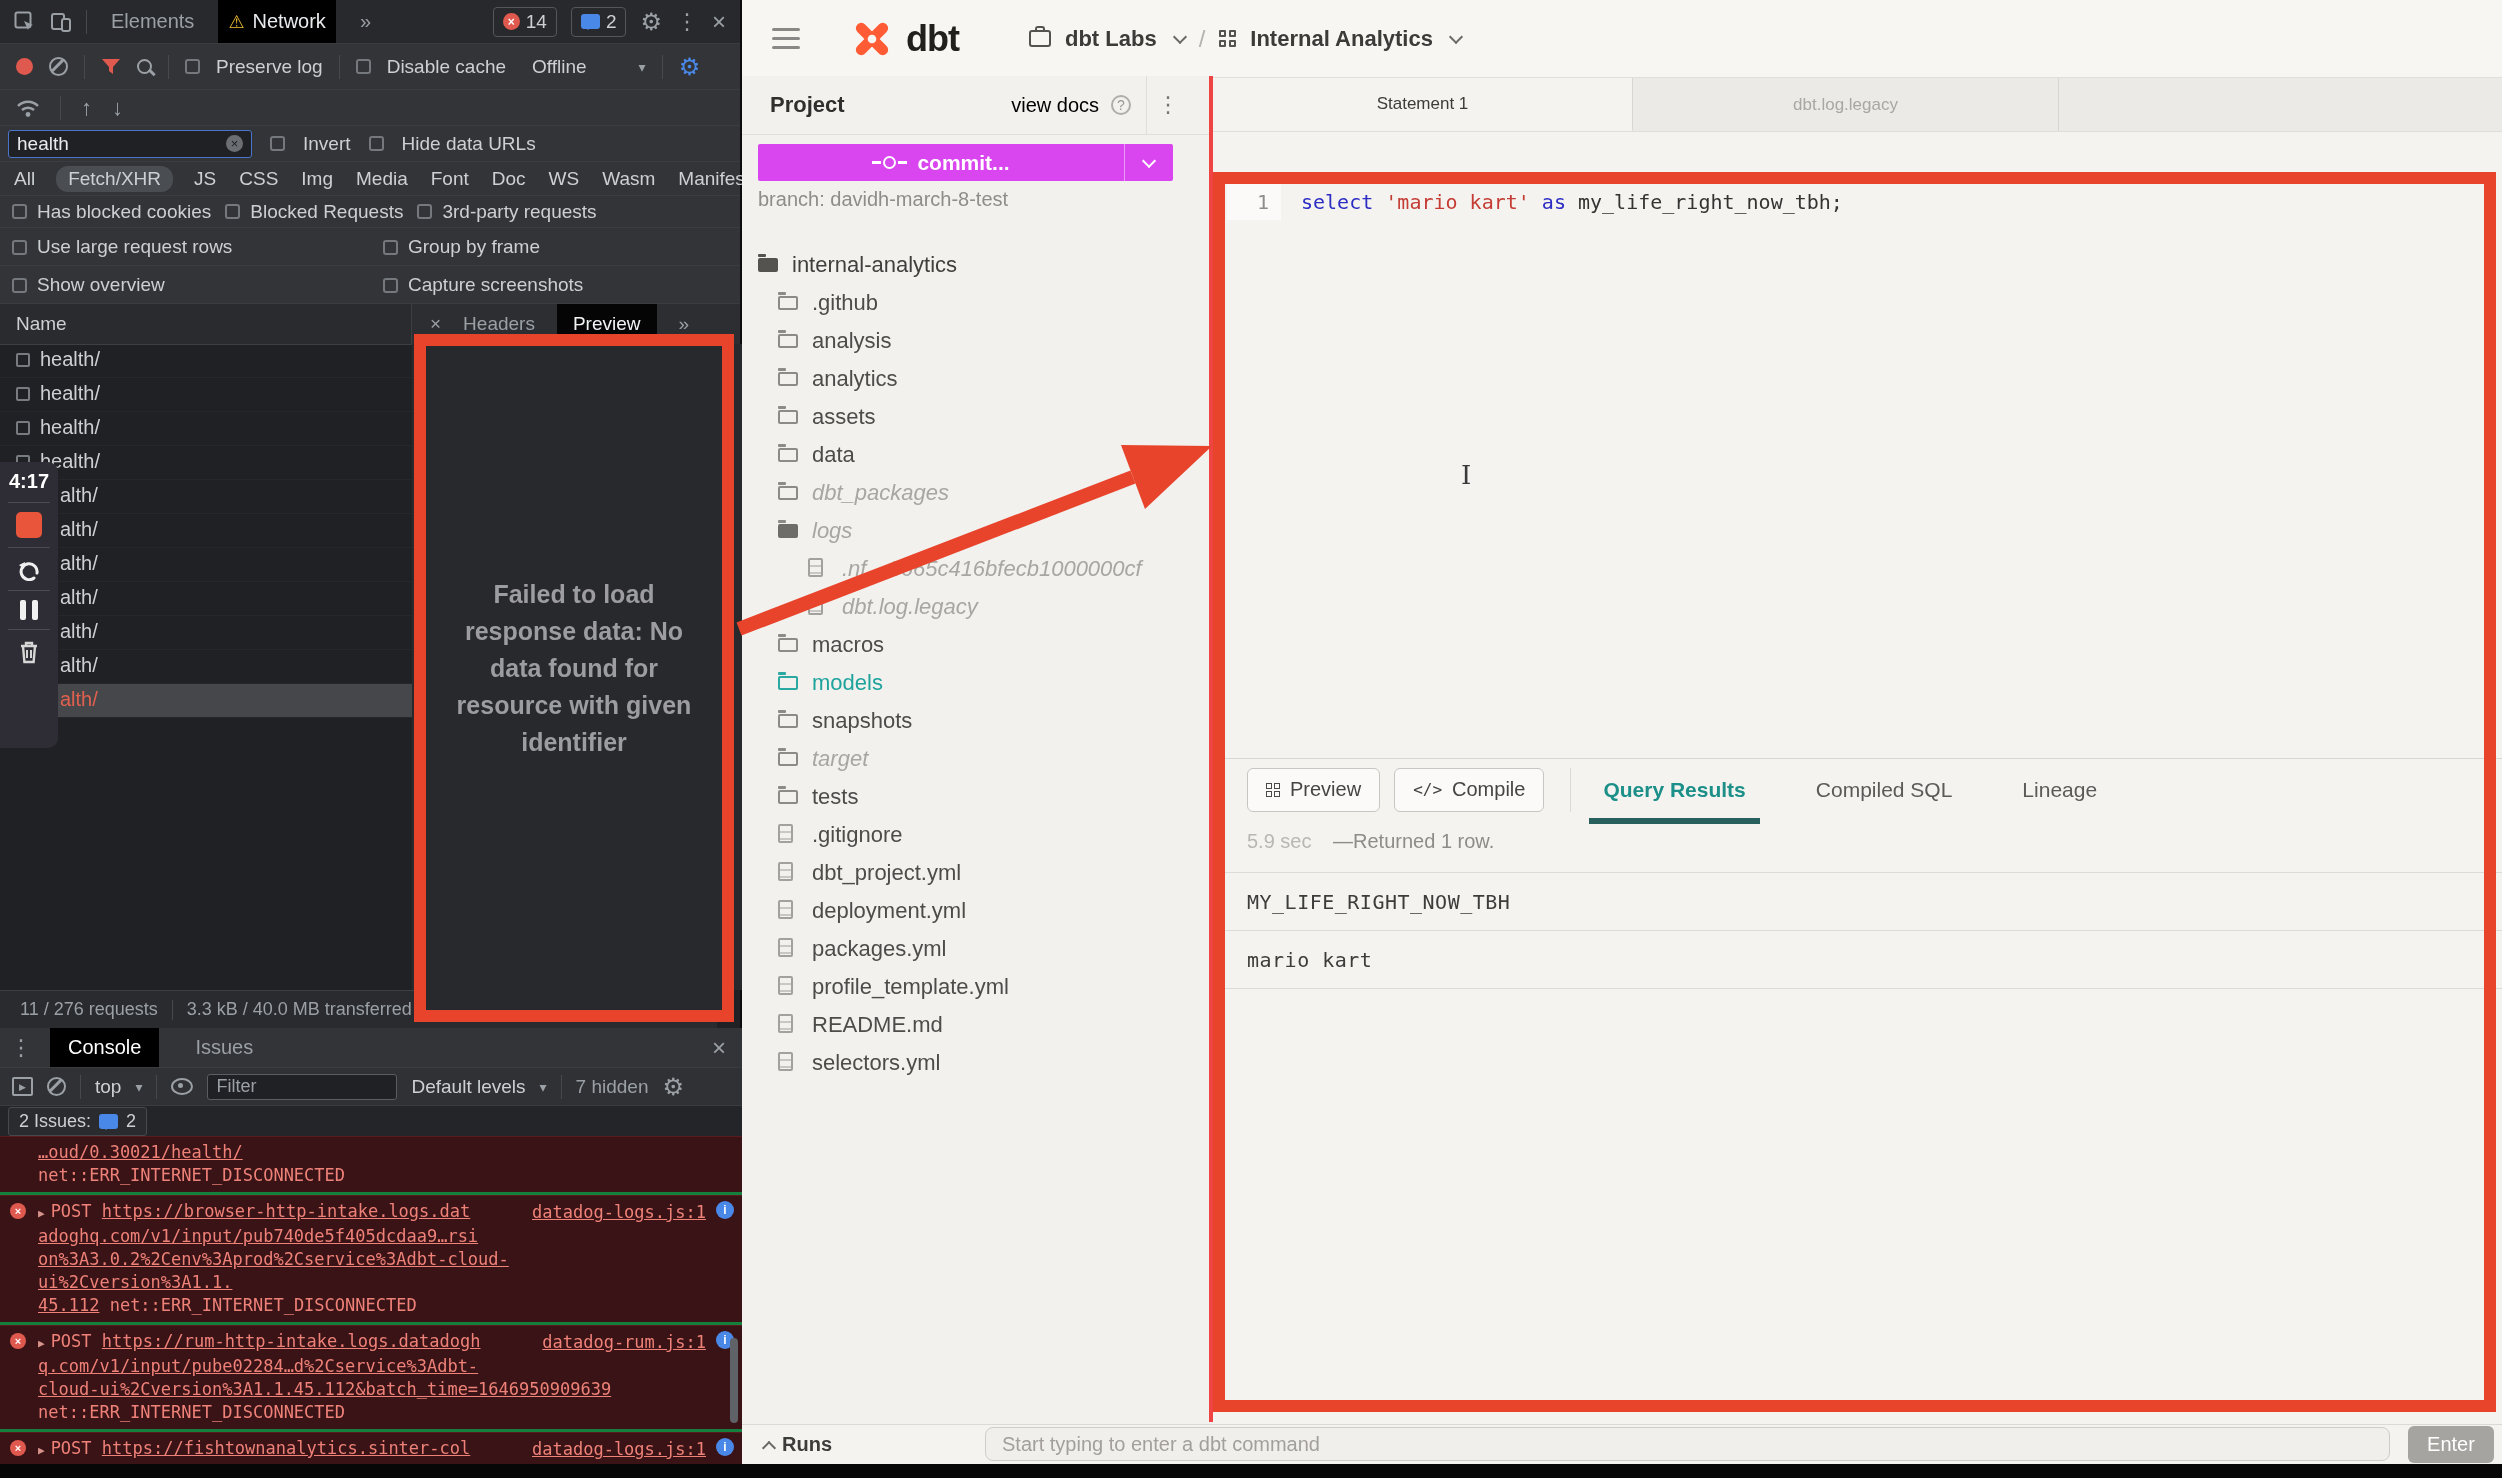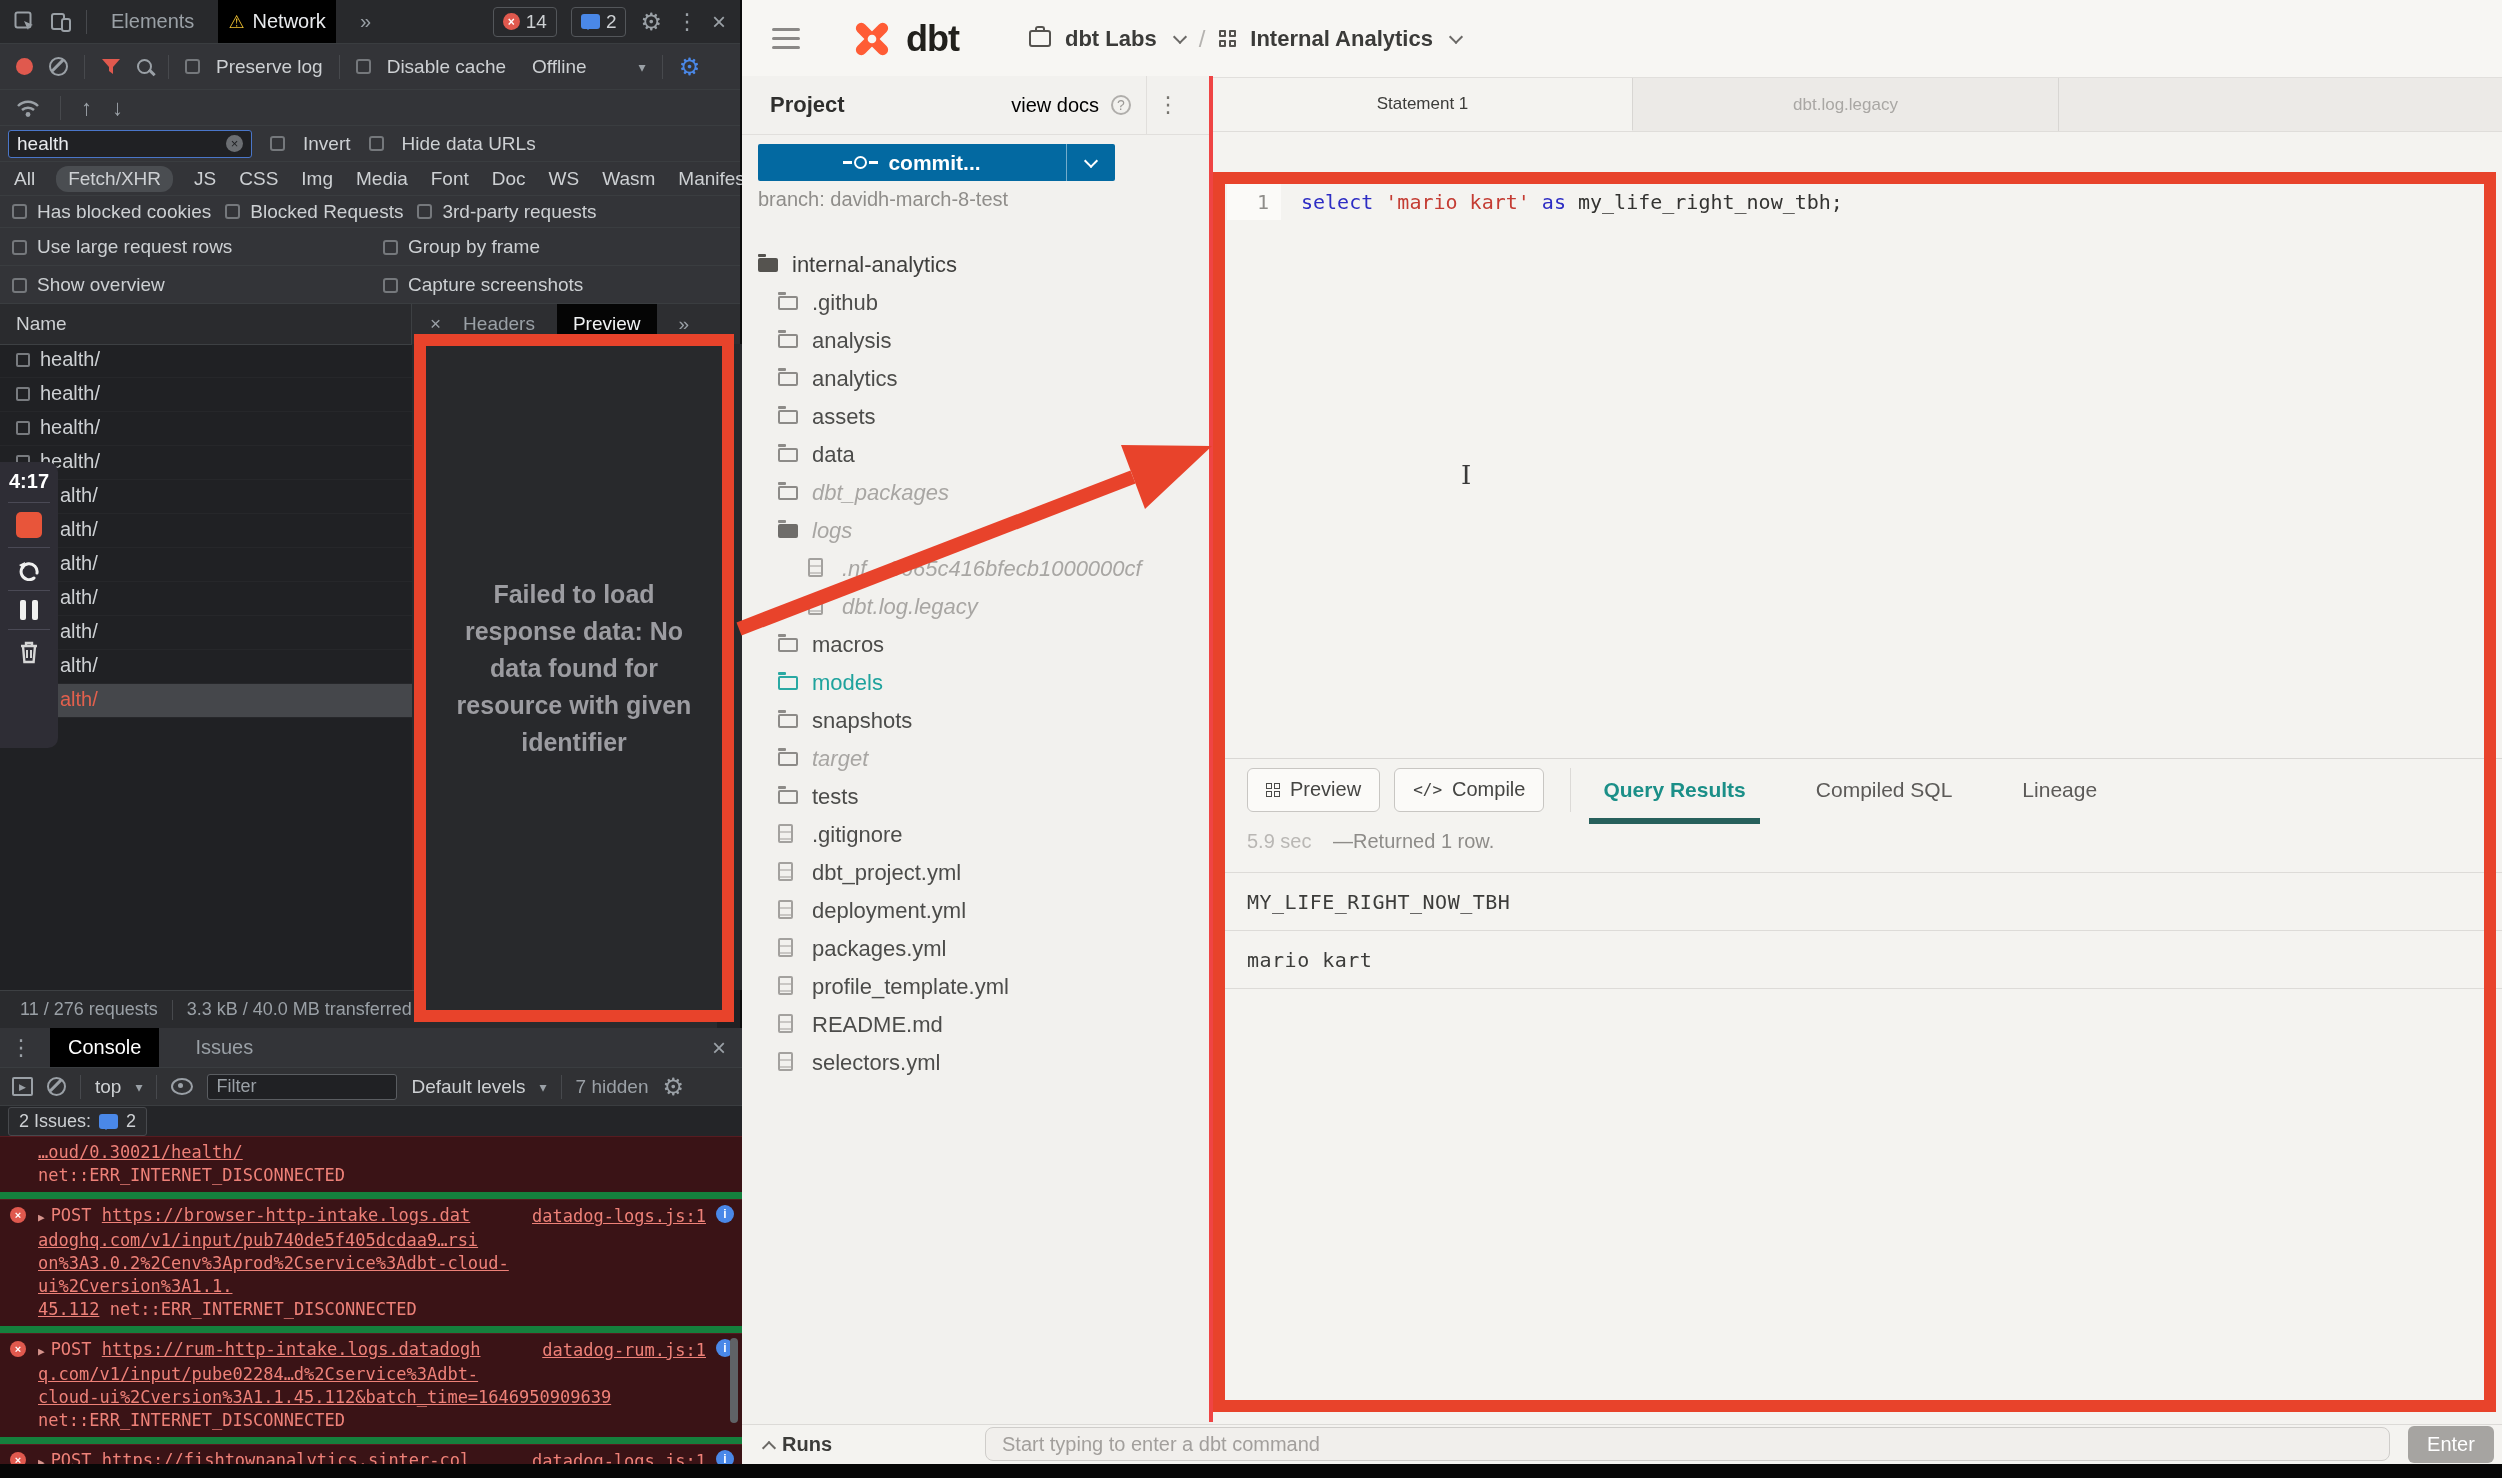--- a/index.html
+++ b/index.html
@@ -65,21 +65,21 @@
   .con-tab.active{background:#000;color:#fff;}
   .con-toolbar{height:38px;background:#303134;border-bottom:1px solid #3a3d40;display:flex;align-items:center;gap:14px;padding-left:12px;box-sizing:border-box;font-size:19px;color:#cdd0d3;}
   .panelbox{width:17px;height:15px;border:2px solid #9aa0a6;border-radius:2px;display:flex;align-items:center;justify-content:center;color:#9aa0a6;font-size:9px;}
   .eye{width:18px;height:13px;border:2px solid #9aa0a6;border-radius:50%;position:relative;}
   .eye::after{content:'';position:absolute;left:5px;top:2.5px;width:5px;height:5px;border-radius:50%;background:#9aa0a6;}
   .con-filter{width:190px;height:26px;border:1px solid #5a5d61;background:#202124;border-radius:3px;color:#9aa0a6;font-size:18px;display:flex;align-items:center;padding-left:8px;box-sizing:border-box;}
   .dim{color:#9aa0a6;}
   .issuesbar{height:30px;display:flex;align-items:center;padding-left:8px;}
   .issuesbox{display:flex;align-items:center;gap:8px;border:1px solid #47494d;background:#2a2b2e;border-radius:3px;padding:3px 10px;font-size:18px;color:#cdd0d3;}
   .errlist{font-family:"DejaVu Sans Mono",monospace;font-size:17px;line-height:23px;color:#ee8178;}
-  .err{position:relative;background:#3a1316;border-top:1px solid #571b20;border-bottom:7px solid #15803d;padding:4px 40px 5px 38px;}
+  .err{position:relative;background:#3a1316;border-top:1px solid #571b20;border-bottom:3px solid #15803d;padding:4px 40px 5px 38px;}
   .err .xdot{position:absolute;left:10px;top:7px;width:16px;height:16px;border-radius:50%;background:#e0594e;color:#fff;font-size:11px;display:flex;align-items:center;justify-content:center;font-weight:bold;font-family:"Liberation Sans",sans-serif;}
   .err .tri{color:#d6938c;font-size:11px;margin-right:6px;}
   .err u{text-decoration:underline;}
   .err .src{position:absolute;right:36px;top:5px;text-decoration:underline;}
   .err .info{position:absolute;right:8px;top:5px;width:18px;height:18px;border-radius:50%;background:#4a88e8;color:#fff;font-size:12px;font-weight:bold;display:flex;align-items:center;justify-content:center;font-family:"Liberation Sans",sans-serif;}
   .con-scroll{position:absolute;right:4px;top:310px;width:8px;height:85px;border-radius:4px;background:#5f6periodic;background:#5f6266;}
   
   .recorder{position:absolute;left:0;top:462px;width:58px;height:286px;background:#2e2d35;border-radius:0 10px 10px 0;z-index:6;display:flex;flex-direction:column;align-items:center;}
   .recorder .time{color:#fff;font-weight:bold;font-size:20px;margin-top:8px;}
   .rdiv{width:42px;height:1px;background:#4a4955;margin:9px 0;}
@@ -103,21 +103,21 @@
   .grid4 span{border:2px solid #55534f;border-radius:1px;}
   .slash{color:#b5b3b0;font-size:24px;font-weight:normal;margin:0 14px;}
   
   .project{position:absolute;left:0;top:76px;width:471px;height:1346px;border-right:4px solid #ef4444;box-sizing:border-box;background:#f2f1ee;}
   .proj-hdr{height:58px;border-bottom:1px solid #e1dfdc;display:flex;align-items:center;position:relative;}
   .proj-hdr .title{font-size:22px;font-weight:bold;color:#2f2f2d;margin-left:28px;}
   .viewdocs{position:absolute;right:110px;font-size:20px;color:#000000;}
   .qmark{position:absolute;right:78px;width:20px;height:20px;border:2px solid #b0aeab;border-radius:50%;color:#9b9996;font-size:14px;display:flex;align-items:center;justify-content:center;box-sizing:border-box;}
   .proj-kebab{position:absolute;right:30px;color:#77756f;font-size:22px;}
   .proj-vline{position:absolute;right:62px;top:0;width:1px;height:100%;background:#e1dfdc;}
-  .commitbtn{position:absolute;left:16px;top:68px;width:357px;height:37px;background:#0369a1;border-radius:2px;display:flex;color:#fff;}
+  .commitbtn{position:absolute;left:16px;top:68px;width:415px;height:37px;background:#d946ef;border-radius:2px;display:flex;color:#fff;}
   .commitbtn .main{flex:1;display:flex;align-items:center;justify-content:center;gap:10px;font-size:21px;font-weight:bold;}
   .commitbtn .drop{width:48px;border-left:1px solid rgba(255,255,255,.45);display:flex;align-items:center;justify-content:center;}
   .commitbtn .drop .chv{border-color:#fff;margin:0 0 4px 0;}
   .cmt{display:flex;align-items:center;}
   .cmt .cl{width:9px;height:2.5px;background:#fff;}
   .cmt .cc{width:9px;height:9px;border:2.5px solid #fff;border-radius:50%;margin:0 2px;}
   .branch{position:absolute;left:16px;top:112px;font-size:20px;color:#8f8d8a;}
   .tree{position:absolute;left:0;top:170px;width:100%;}
   .titem{position:relative;height:38px;font-size:22px;color:#4c4c4a;}
   .titem .lbl{position:absolute;top:6px;white-space:nowrap;}

